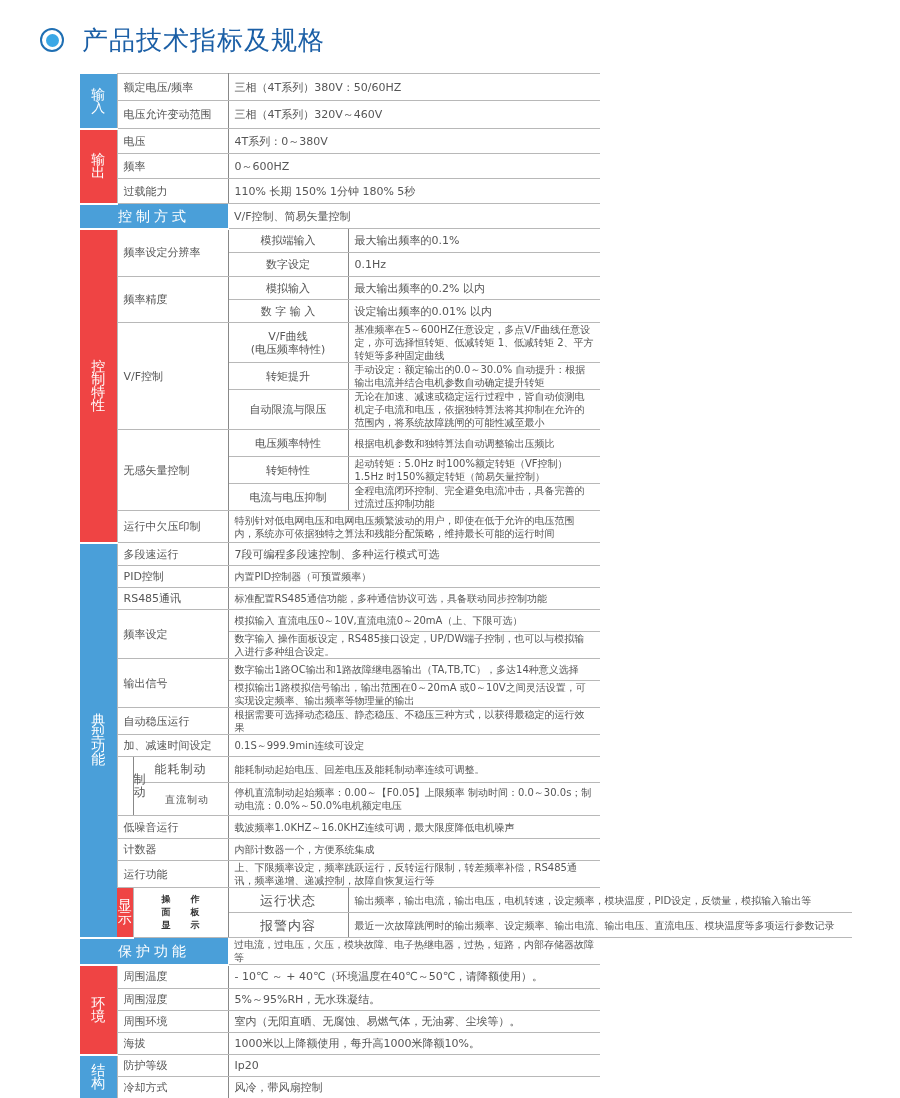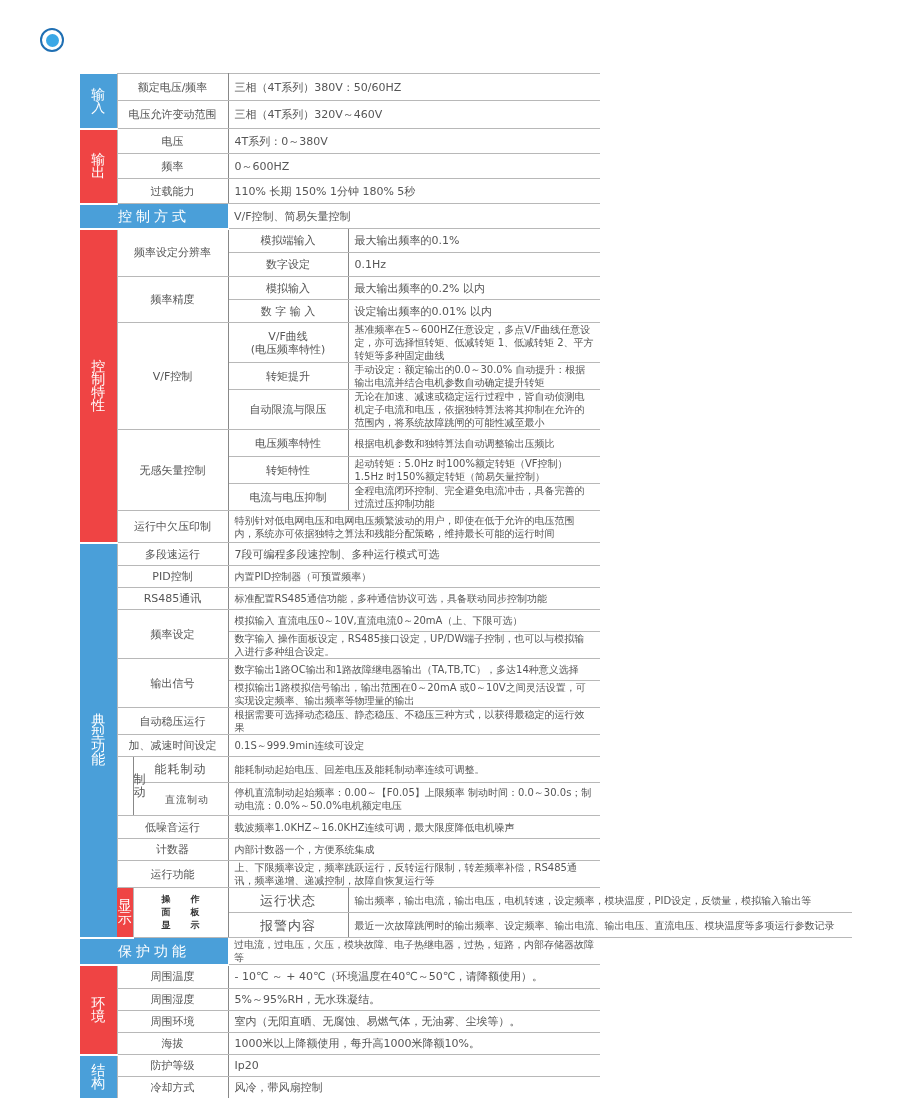--- a/index.html
+++ b/index.html
@@ -9,32 +9,33 @@
   .title-icon::after { content: ""; width: 13px; height: 13px; border-radius: 50%; background: #3aa7e6; }
   .title-text { margin-left: 18px; font-size: 26px; color: #1b5fa6; letter-spacing: 1px; }
 
   table.spec { position: absolute; left: 80px; top: 73px; width: 772px; border-collapse: collapse; table-layout: fixed; font-size: 11px; }
   table.spec td { border-bottom: 1px solid #b8b8b8; padding: 0 6px; height: 21px; line-height: 13px; vertical-align: middle; color: #555; }
   table.spec tr:first-child td { border-top: 1px solid #b8b8b8; }
   td.grp { color: #fff !important; text-align: center; font-size: 14px; line-height: 17px; border-bottom: 2px solid #fff !important; border-top: none !important; padding: 0 !important; }
   td.grp.dark { background: #4a9fd9; }
   td.grp.light { background: #ef4444; }
   td.head { background: #4a9fd9; color: #fff !important; font-size: 14px; text-align: center; letter-spacing: 4px; border-bottom: 2px solid #fff !important; }
-  td.lbl { text-align: center; border-left: 1px solid #b8b8b8; border-right: 1px solid #888; color: #555; }
+  td.lbl { text-align: left; border-left: 1px solid #b8b8b8; border-right: 1px solid #888; color: #555; }
   td.sub { text-align: center; border-right: 1px solid #888; }
   td.val { text-align: left; }
   td.small { font-size: 10px; line-height: 12px; margin-top: 20px; }
   td.tight { font-size: 9px; line-height: 11px; letter-spacing: 2px; border-right: 1px solid #888; border-left: 1px solid #b8b8b8; text-align: center; }
   .vtext { display: inline-block; width: 14px; word-break: break-all; }
 </style>
 </head>
 <body>
 
 <div class="title">
   <span class="title-icon"></span>
+  <span class="title-text">产品技术指标及规格</span>
 </div>
 
 <table class="spec">
   <colgroup>
     <col style="width:37px">
       <col style="width:16px">
       <col style="width:95px">
       <col style="width:120px">
       <col>
   </colgroup>

